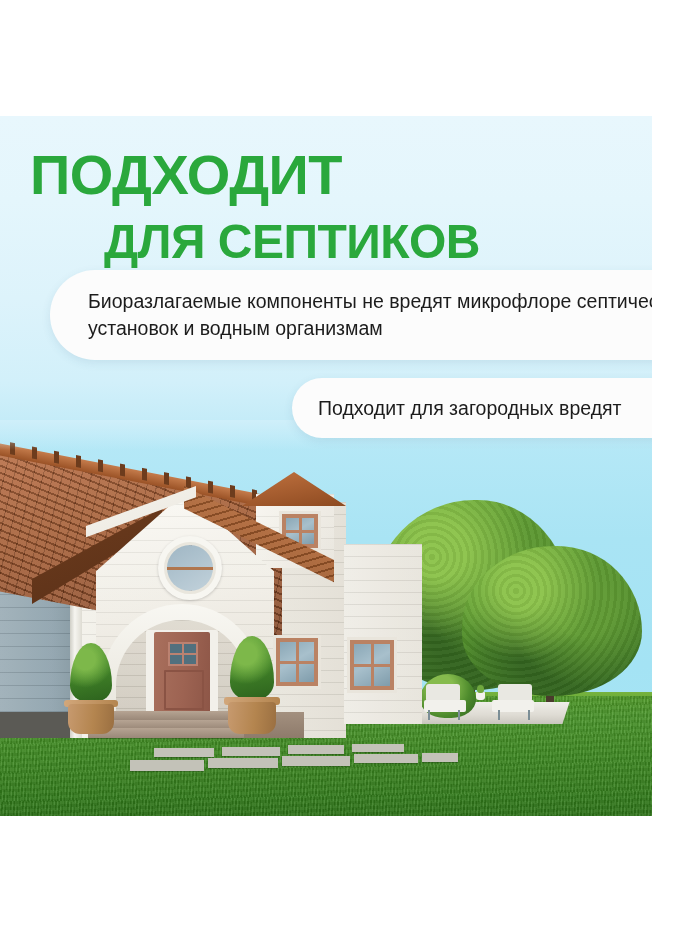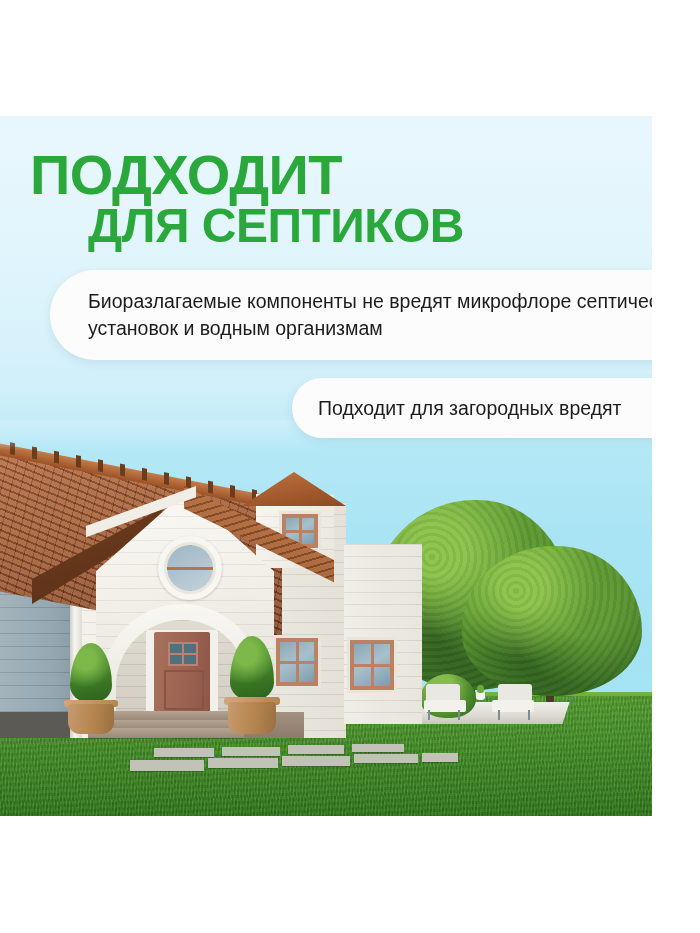--- a/index.html
+++ b/index.html
@@ -315,21 +315,21 @@
   .headline{
     position:absolute; left:0; top:150px; width:700px; z-index:60;
     user-select:none;
   }
   .h-line1{
     margin:0; padding:0 0 0 30px;
     font-size:56px; line-height:50px; font-weight:700; letter-spacing:-0.5px;
     color:#2aa83c;
   }
   .h-line2{
-    margin:0; padding:4px 0 0 88px;
+    margin:16px; padding:4px 0 0 88px;
     font-size:48px; line-height:44px; font-weight:700; letter-spacing:-0.5px;
     color:#2aa83c;
   }
 
   
   .bubble{
     position:absolute; z-index:62;
     background:#fcfcfc;
     box-shadow:0 3px 10px rgba(40,90,120,.10);
     display:flex; align-items:center;

